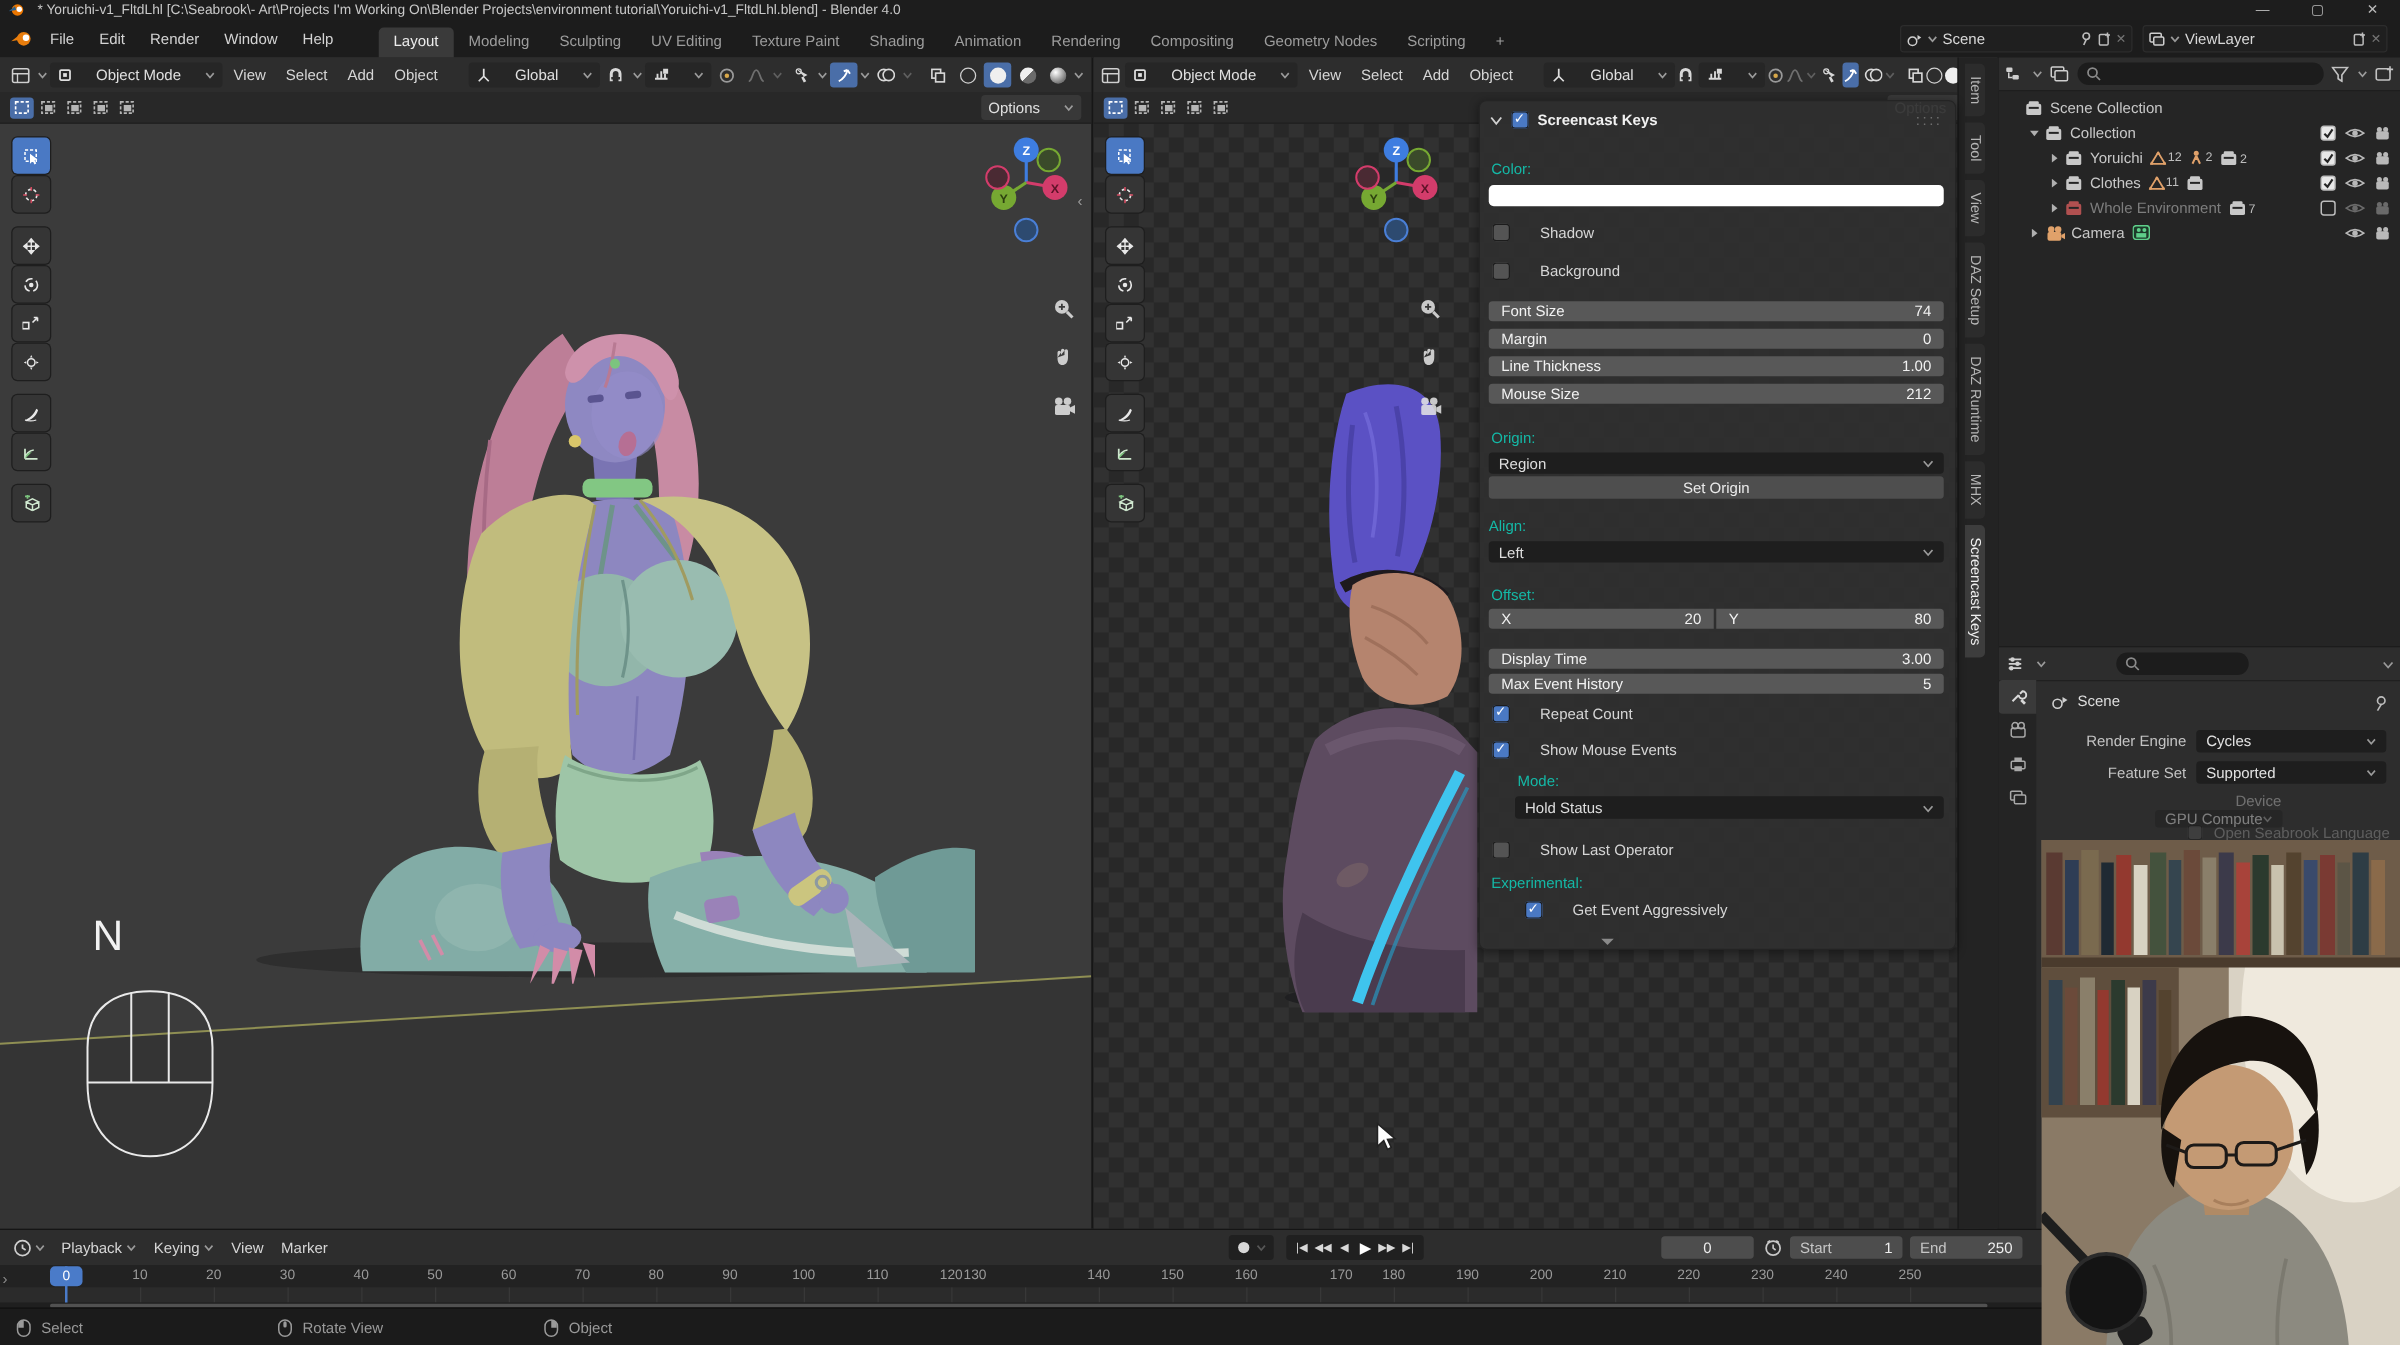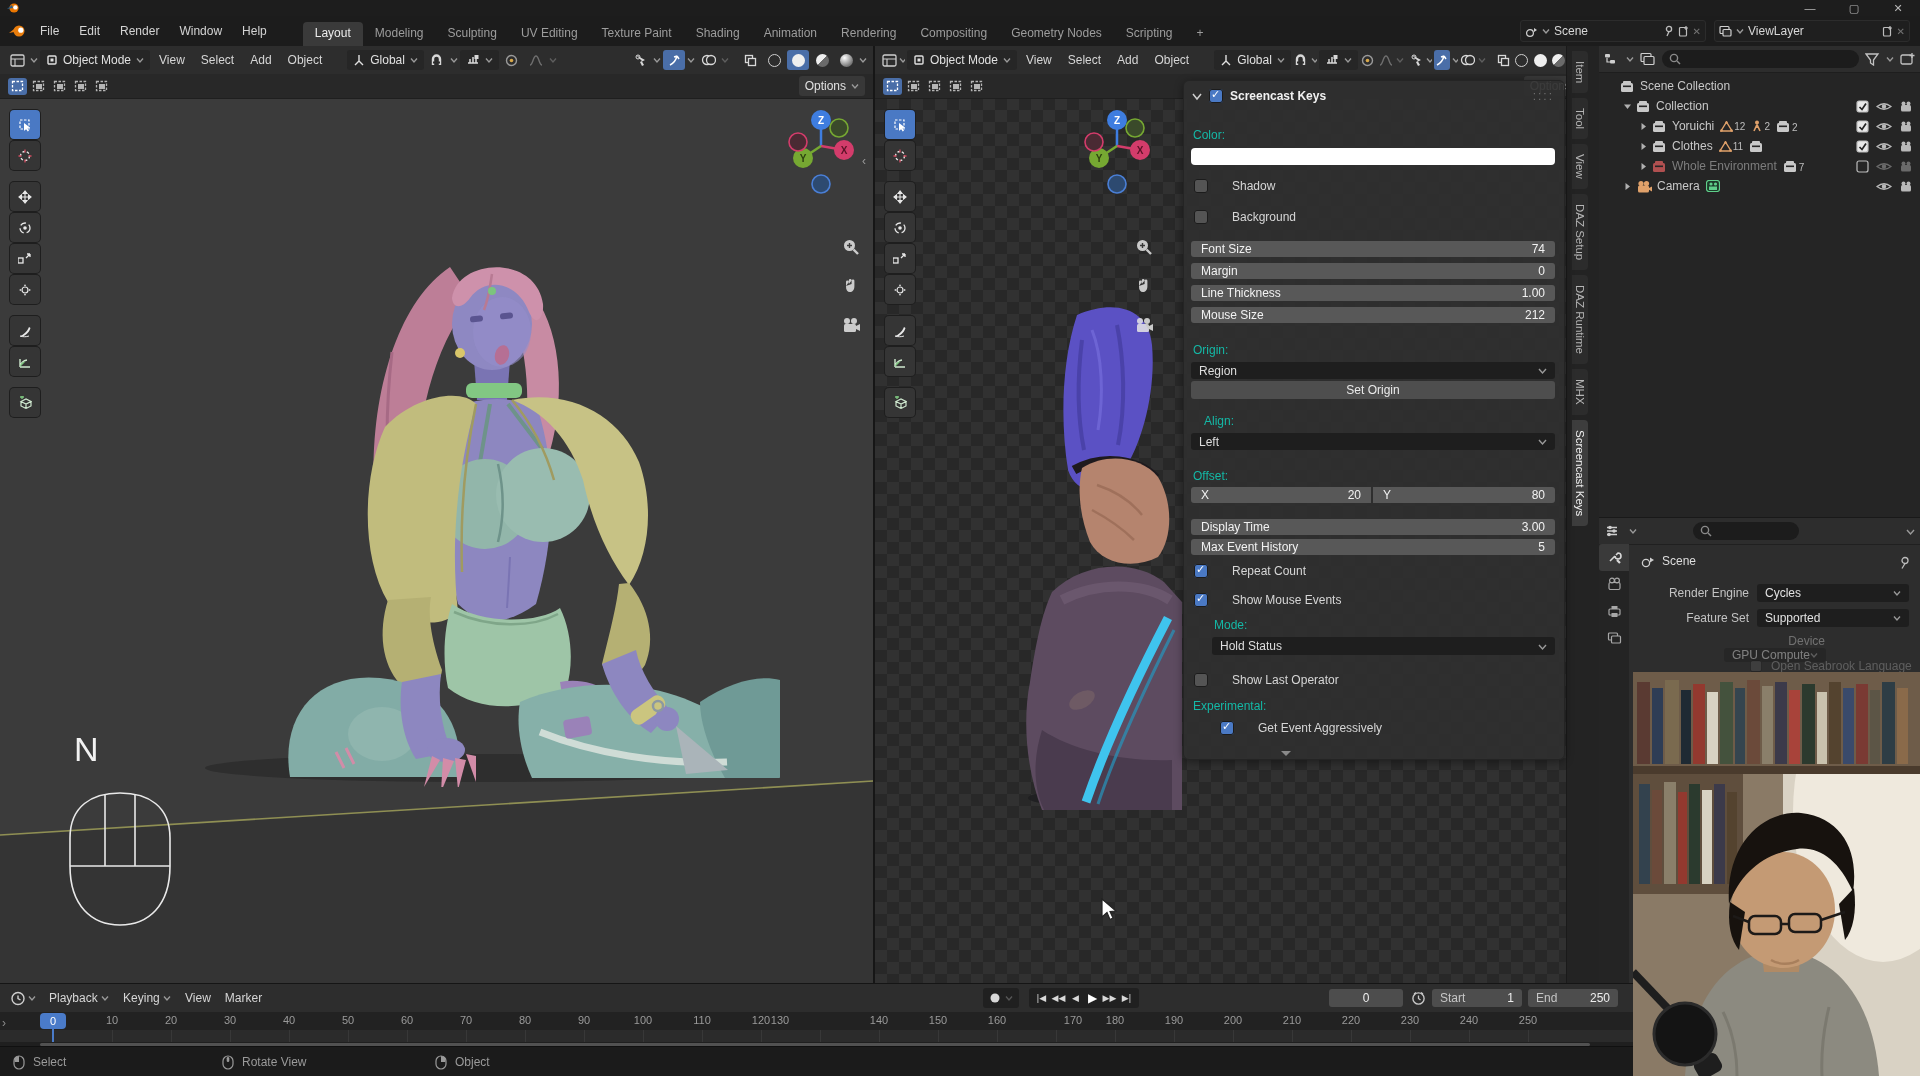--- a/index.html
+++ b/index.html
@@ -15,21 +15,21 @@
   #topbar{left:0;top:16px;width:1920px;height:30px;background:#1c1c1c;display:flex;align-items:center;border-bottom:1px solid #121212;}
   .menu-item{padding:0 10px;color:#d4d4d4;line-height:28px;}
   .ws-tab{padding:0 12px;color:#9d9d9d;line-height:22px;border-radius:4px 4px 0 0;margin-top:6px;height:24px;}
   .ws-tab.active{background:#3a3a3a;color:#ececec;}
   .idpill{height:20px;background:#1f1f1f;border:1px solid #2c2c2c;border-radius:3px;display:flex;align-items:center;padding:0 4px;gap:4px;color:#d8d8d8;}
   .dim{opacity:.45;}
   
   .vp-header{position:absolute;left:0;top:0;right:0;height:28px;background:#2d2d2d;display:flex;align-items:center;gap:2px;padding:0 6px;border-bottom:1px solid #242424;overflow:hidden;white-space:nowrap;}
   .vp-tools{position:absolute;left:0;top:28px;right:0;height:24px;background:#282828;display:flex;align-items:center;padding:0 8px;border-bottom:1px solid #1f1f1f;}
   .hdr-menu{padding:0 7px;color:#d6d6d6;}
-  .pill{background:#262626;border-radius:3px;height:20px;display:flex;align-items:center;padding:0 6px;gap:5px;color:#e0e0e0;}
+  .pill{background:#262626;border-radius:3px;height:20px;display:flex;align-items:center;padding:0 6px;gap:19px;color:#e0e0e0;}
   .iconbox{width:22px;height:20px;border-radius:3px;display:flex;align-items:center;justify-content:center;}
   .iconbox.on{background:#4a6ea8;}
   .sphere{width:13px;height:13px;border-radius:50%;box-sizing:border-box;}
   .selmode{width:19px;height:17px;border-radius:3px;margin-right:2px;display:flex;align-items:center;justify-content:center;}
   .selmode.on{background:#4a6ea8;}
   .tbtn{width:30px;height:29px;border-radius:4px;background:#353535;margin-bottom:2px;display:flex;align-items:center;justify-content:center;box-shadow:0 0 0 1px #1e1e1e;}
   .tbtn.on{background:#4a79c4;}
   .navic{position:absolute;width:26px;height:26px;display:flex;align-items:center;justify-content:center;opacity:.85;}
   
   #sk-panel{left:1183px;top:80px;width:380px;height:678px;background:#2f2f2fee;border:1px solid #242424;border-radius:6px;z-index:20;box-shadow:0 2px 8px rgba(0,0,0,.4);}
@@ -82,20 +82,21 @@
 <body>
 
 <div id="root">
 
   <div id="titlebar" class="abs">
     <svg width="14" height="12" style="margin-left:6px">
       <circle cx="8" cy="6" r="4.6" fill="#ea7600"></circle>
         <circle cx="9.4" cy="5.4" r="2.2" fill="#fff"></circle>
       <path d="M1,7 L6,3 L7,6 Z" fill="#2b5f8a"></path>
     </svg>
+    <span class="title">* Yoruichi-v1_FltdLhl [C:\Seabrook\- Art\Projects I'm Working On\Blender Projects\environment tutorial\Yoruichi-v1_FltdLhl.blend] - Blender 4.0</span>
     <span style="flex:1"></span>
     <span class="winctl">—</span>
     <span class="winctl">▢</span>
     <span class="winctl">✕</span>
   </div>
 
   <div id="topbar" class="abs">
     <svg width="18" height="14" style="margin:0 4px 0 8px">
       <circle cx="11" cy="7" r="5.5" fill="#e87d0d"></circle>
         <circle cx="12.8" cy="6.2" r="2.6" fill="#fff"></circle>
@@ -799,21 +800,21 @@
         </div>
       </div>
     <div class="lab" style="left: 9px;top:262px">Origin:</div>
     <div class="dd" style="left:7px;top:281px;width:364px">
         <span>Region</span>
         <svg width="9" height="9">
           <path d="M1,3 L4.5,7 L8,3" stroke="#9a9a9a" fill="none" stroke-width="1.4"></path>
         </svg>
       </div>
     <div class="btn" style="left:7px;top:300px;width:364px">Set Origin</div>
-    <div class="lab" style="left:20px;top:333px">Align:</div>
+    <div class="lab" style="left:7px;top:333px">Align:</div>
     <div class="dd" style="left:7px;top:352px;width:364px">
         <span>Left</span>
         <svg width="9" height="9">
           <path d="M1,3 L4.5,7 L8,3" stroke="#9a9a9a" fill="none" stroke-width="1.4"></path>
         </svg>
       </div>
     <div class="lab" style="left:9px;top:388px">Offset:</div>
     <div class="slider" style="left:7px;top:406px;width:180px;border-radius:3px 0 0 3px">
         <span>X</span>
         <span>20</span>

